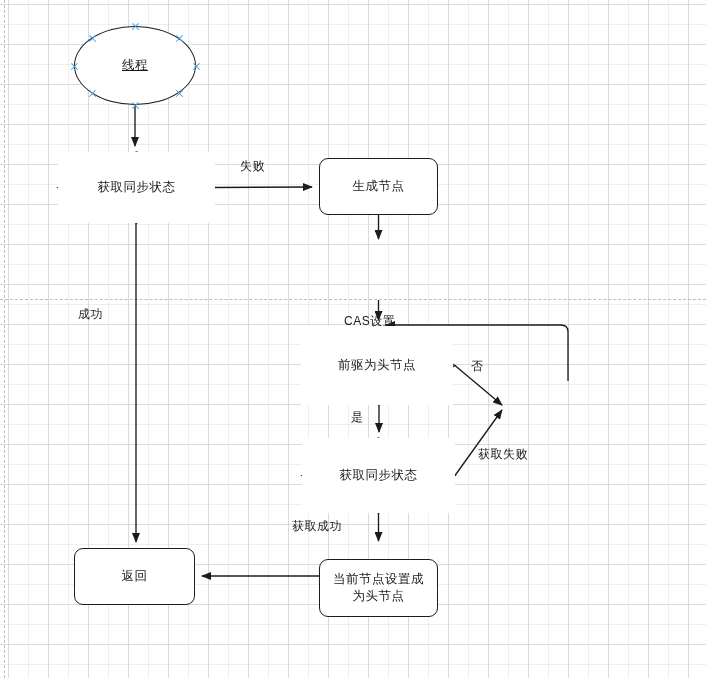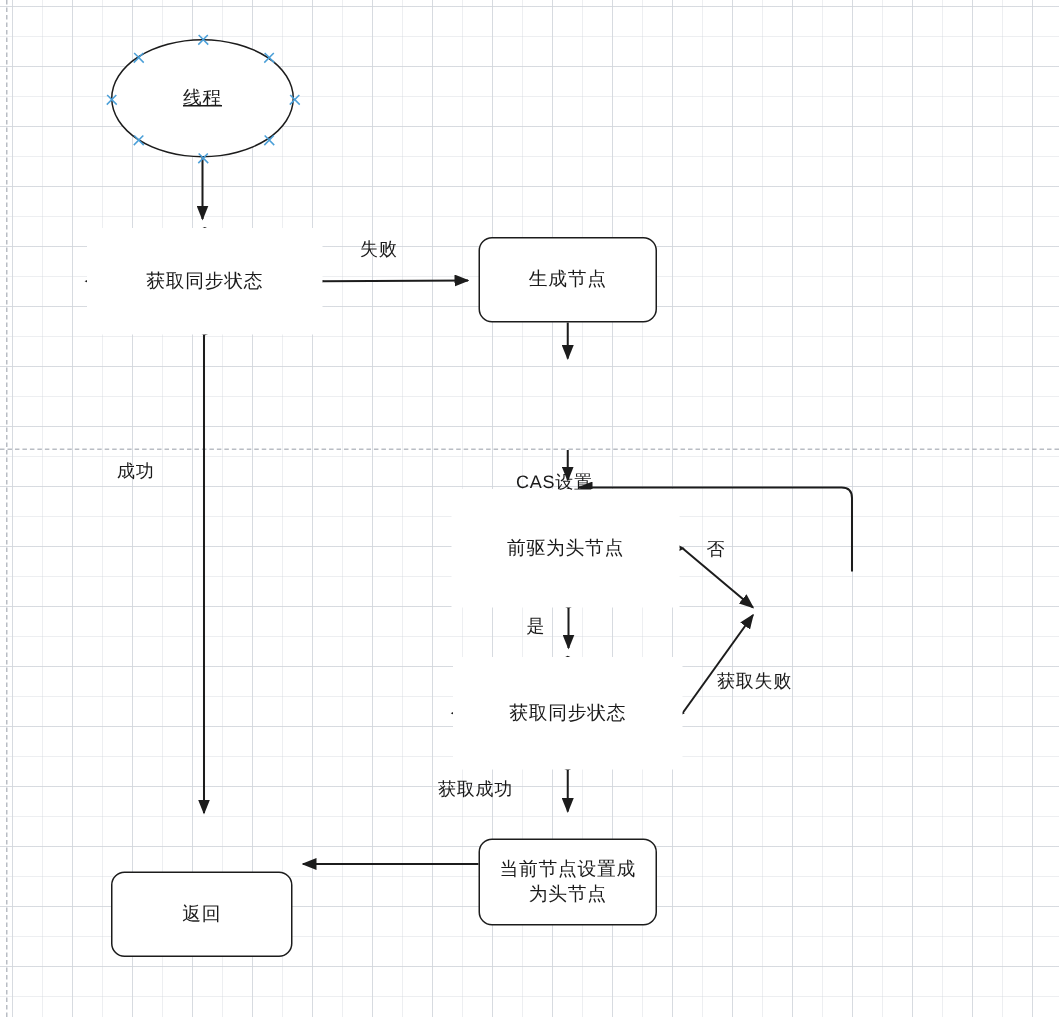--- a/index.html
+++ b/index.html
@@ -153,21 +153,21 @@
 
 
   <div class="node" style="left:302px; top:438px; width:153px; height:75px;">
     <span>获取同步状态</span>
   </div>
 
   <div class="node rect" style="left:319px; top:547px; width:119px; height:58px; padding:0 8px;margin-top:12px;">
     <span>当前节点设置成为头节点</span>
   </div>
 
-  <div class="node rect" style="left:74px; top:548px; width:121px; height:57px;margin-top:33px;">
+  <div class="node rect" style="left:74px; top:548px; width:121px; height:57px;">
     <span>返回</span>
   </div>
 
   <div class="edge-label" style="left:240px; top:158px;">失败</div>
   <div class="edge-label" style="left:78px; top:306px;">成功</div>
   <div class="edge-label" style="left:296px; top:313px;margin-left:48px;">CAS设置</div>
   <div class="edge-label" style="left:471px; top:358px;">否</div>
   <div class="edge-label" style="left:351px; top:409px;">是</div>
   <div class="edge-label" style="left:478px; top:446px;">获取失败</div>
   <div class="edge-label" style="left:292px; top:518px;">获取成功</div>

